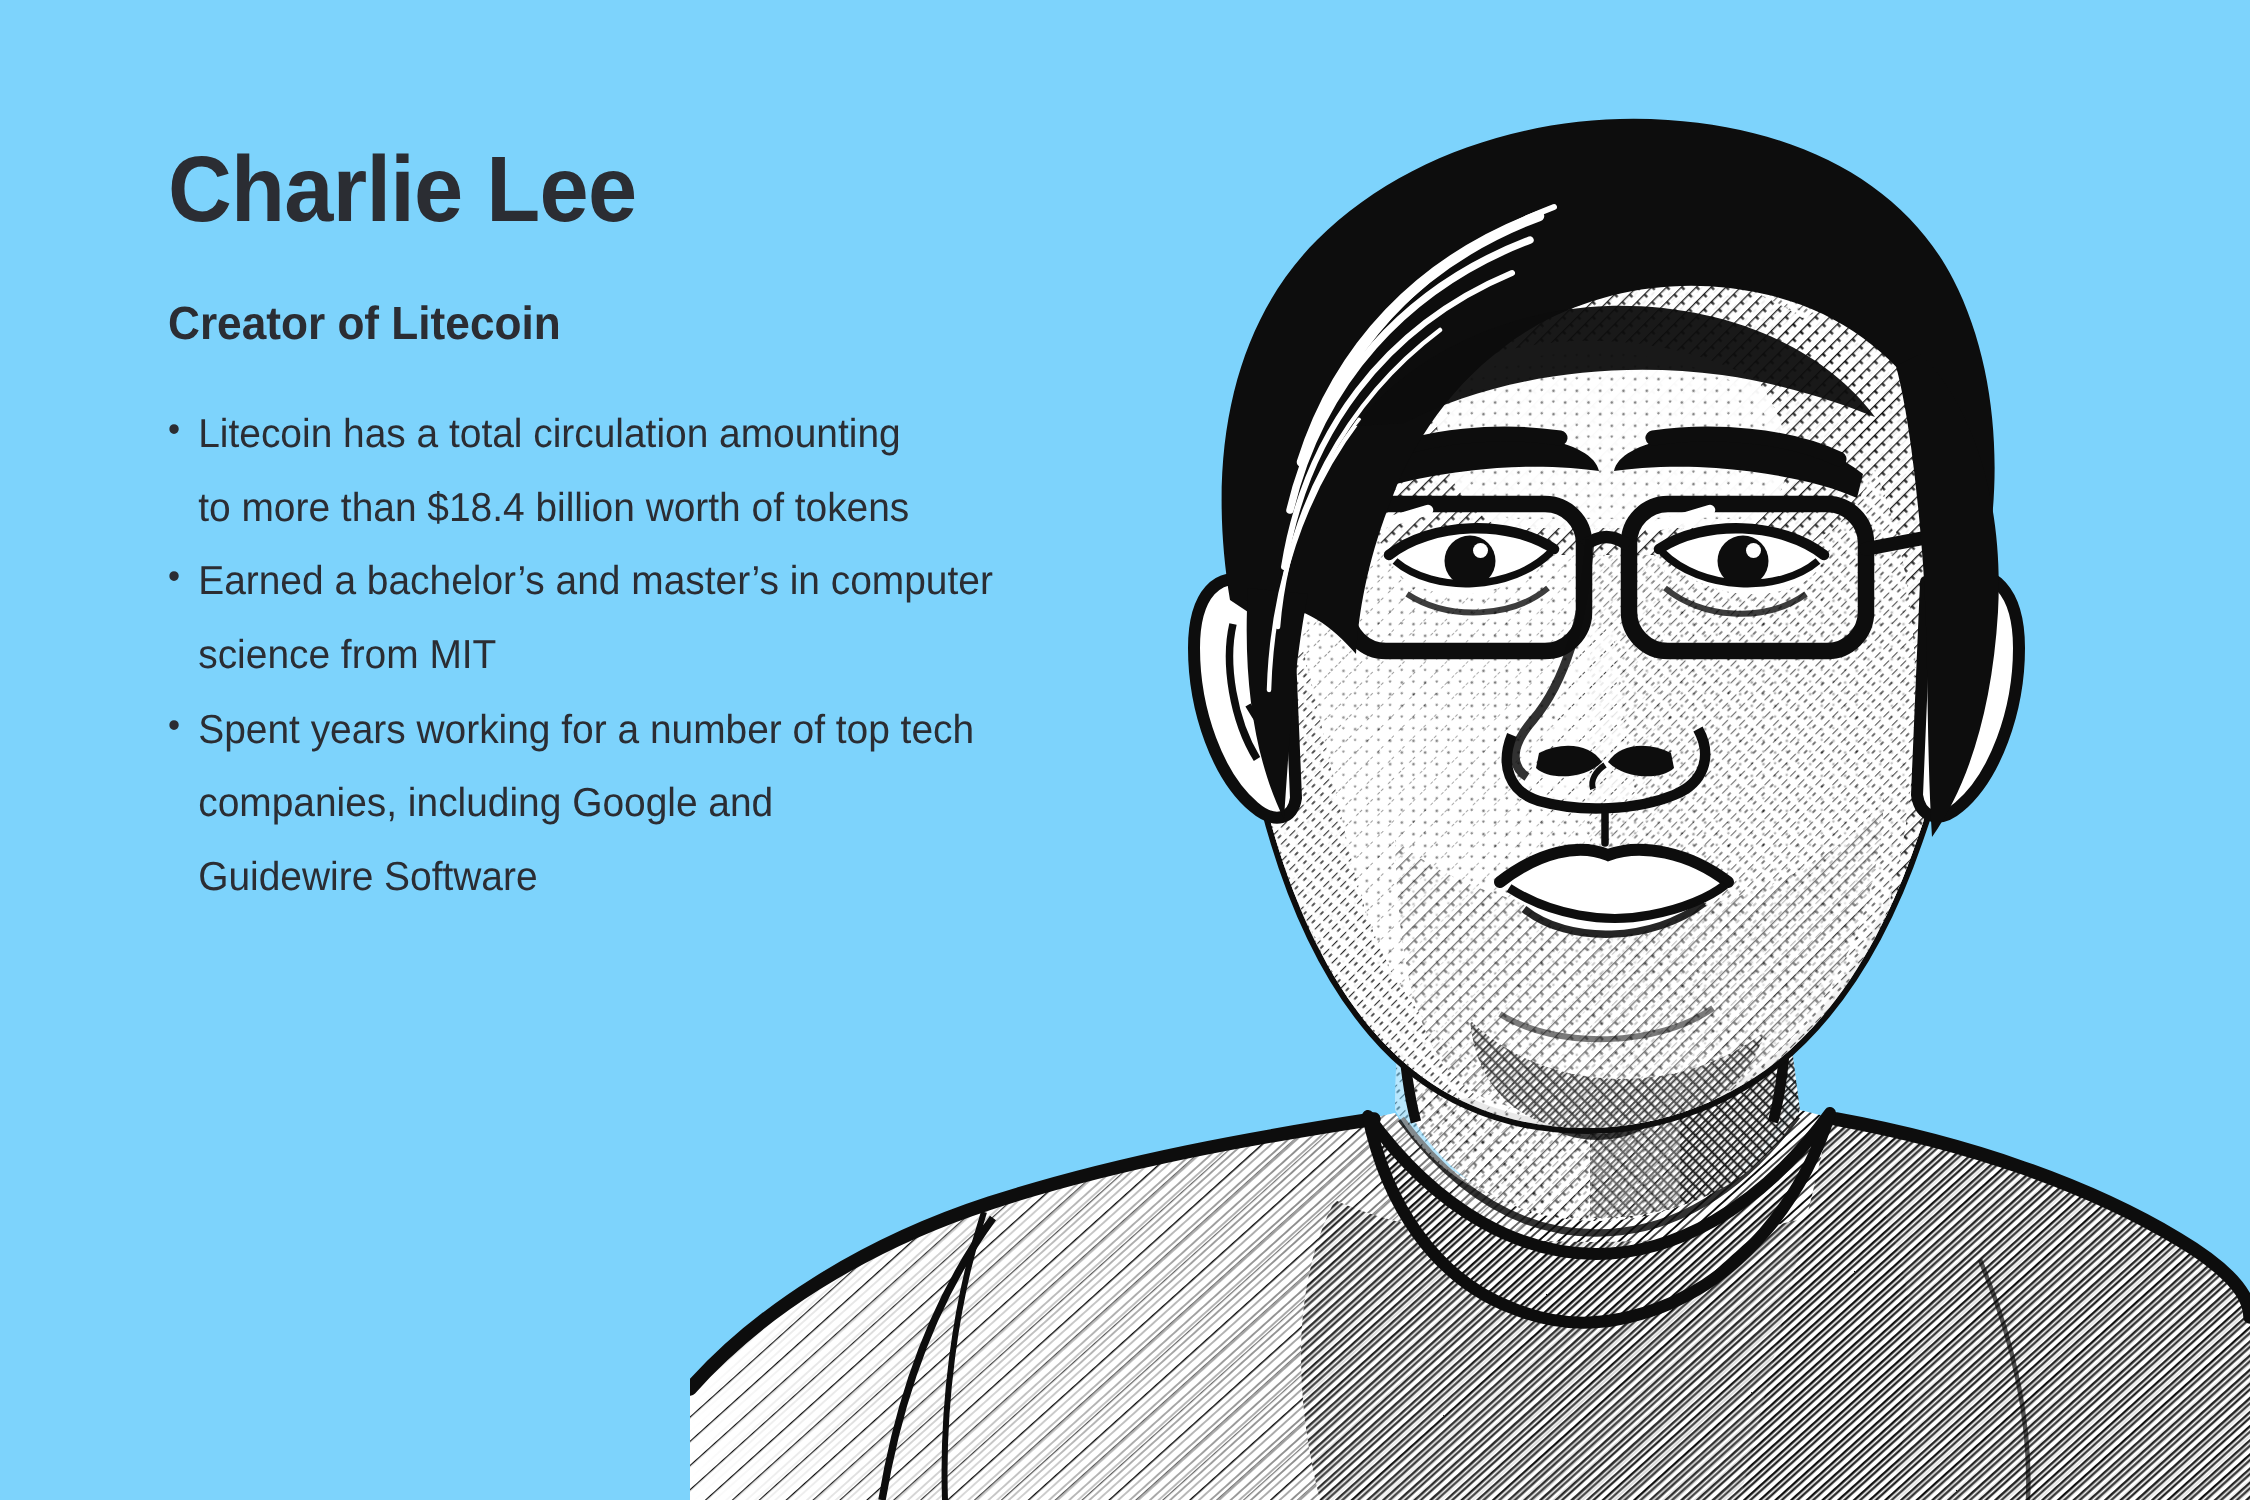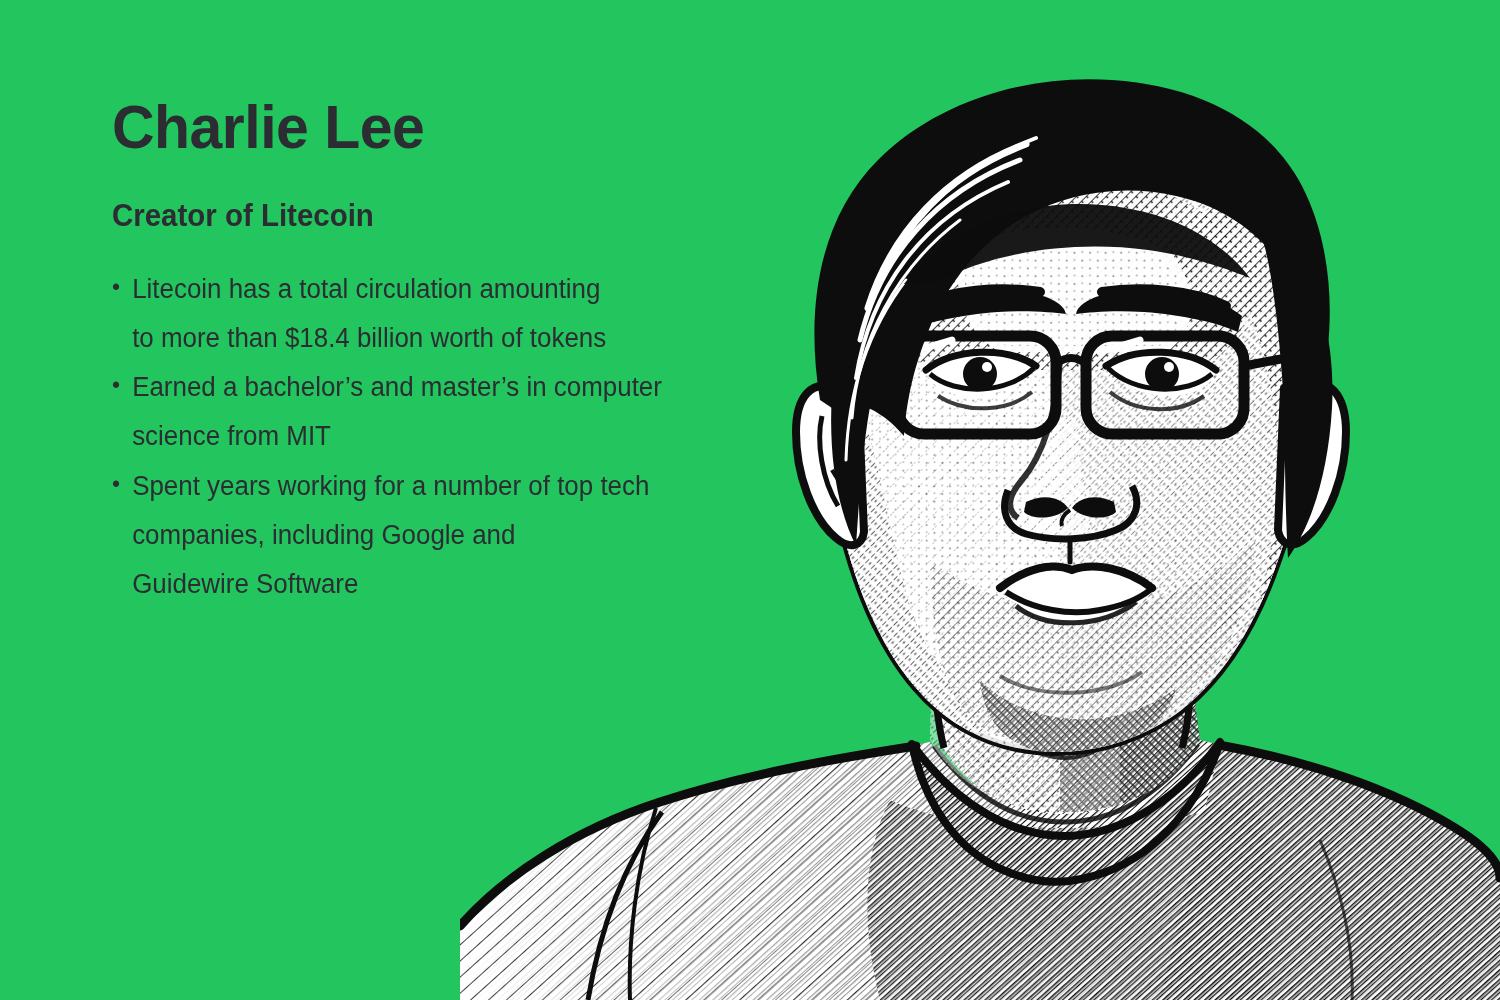--- a/index.html
+++ b/index.html
@@ -5,21 +5,21 @@
   html,body{margin:0;padding:0;}
   body{
     width:1500px;height:1000px;
     background:#e0e1e4;
     font-family:"Liberation Sans", sans-serif;
     overflow:hidden;
     position:relative;
   }
   #card{
     position:absolute;inset:0;
-    background:#22c55e;
+    background:#7dd3fc;
     overflow:hidden;
   }
   
   #textcol{
     position:absolute;
     left:110px;top:96px;
     width:660px;
     z-index:5;
   }
   #title{

